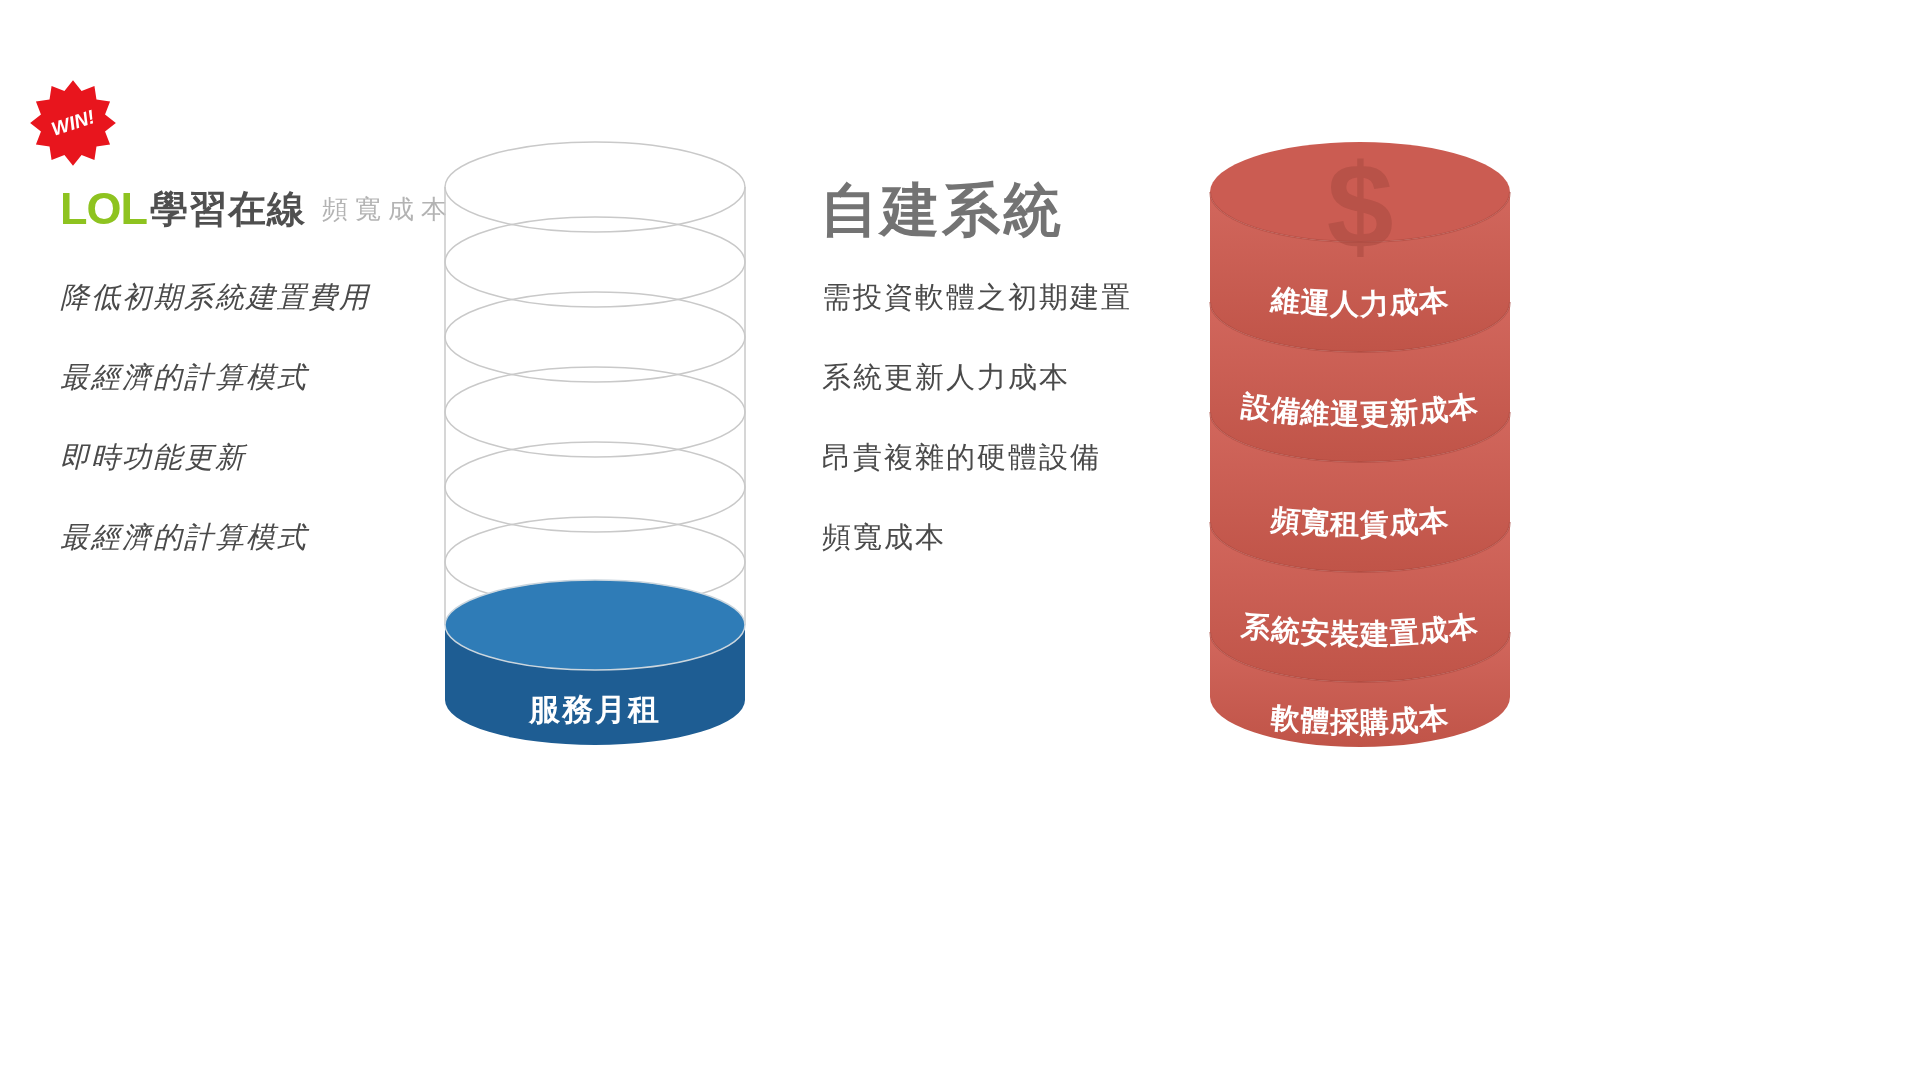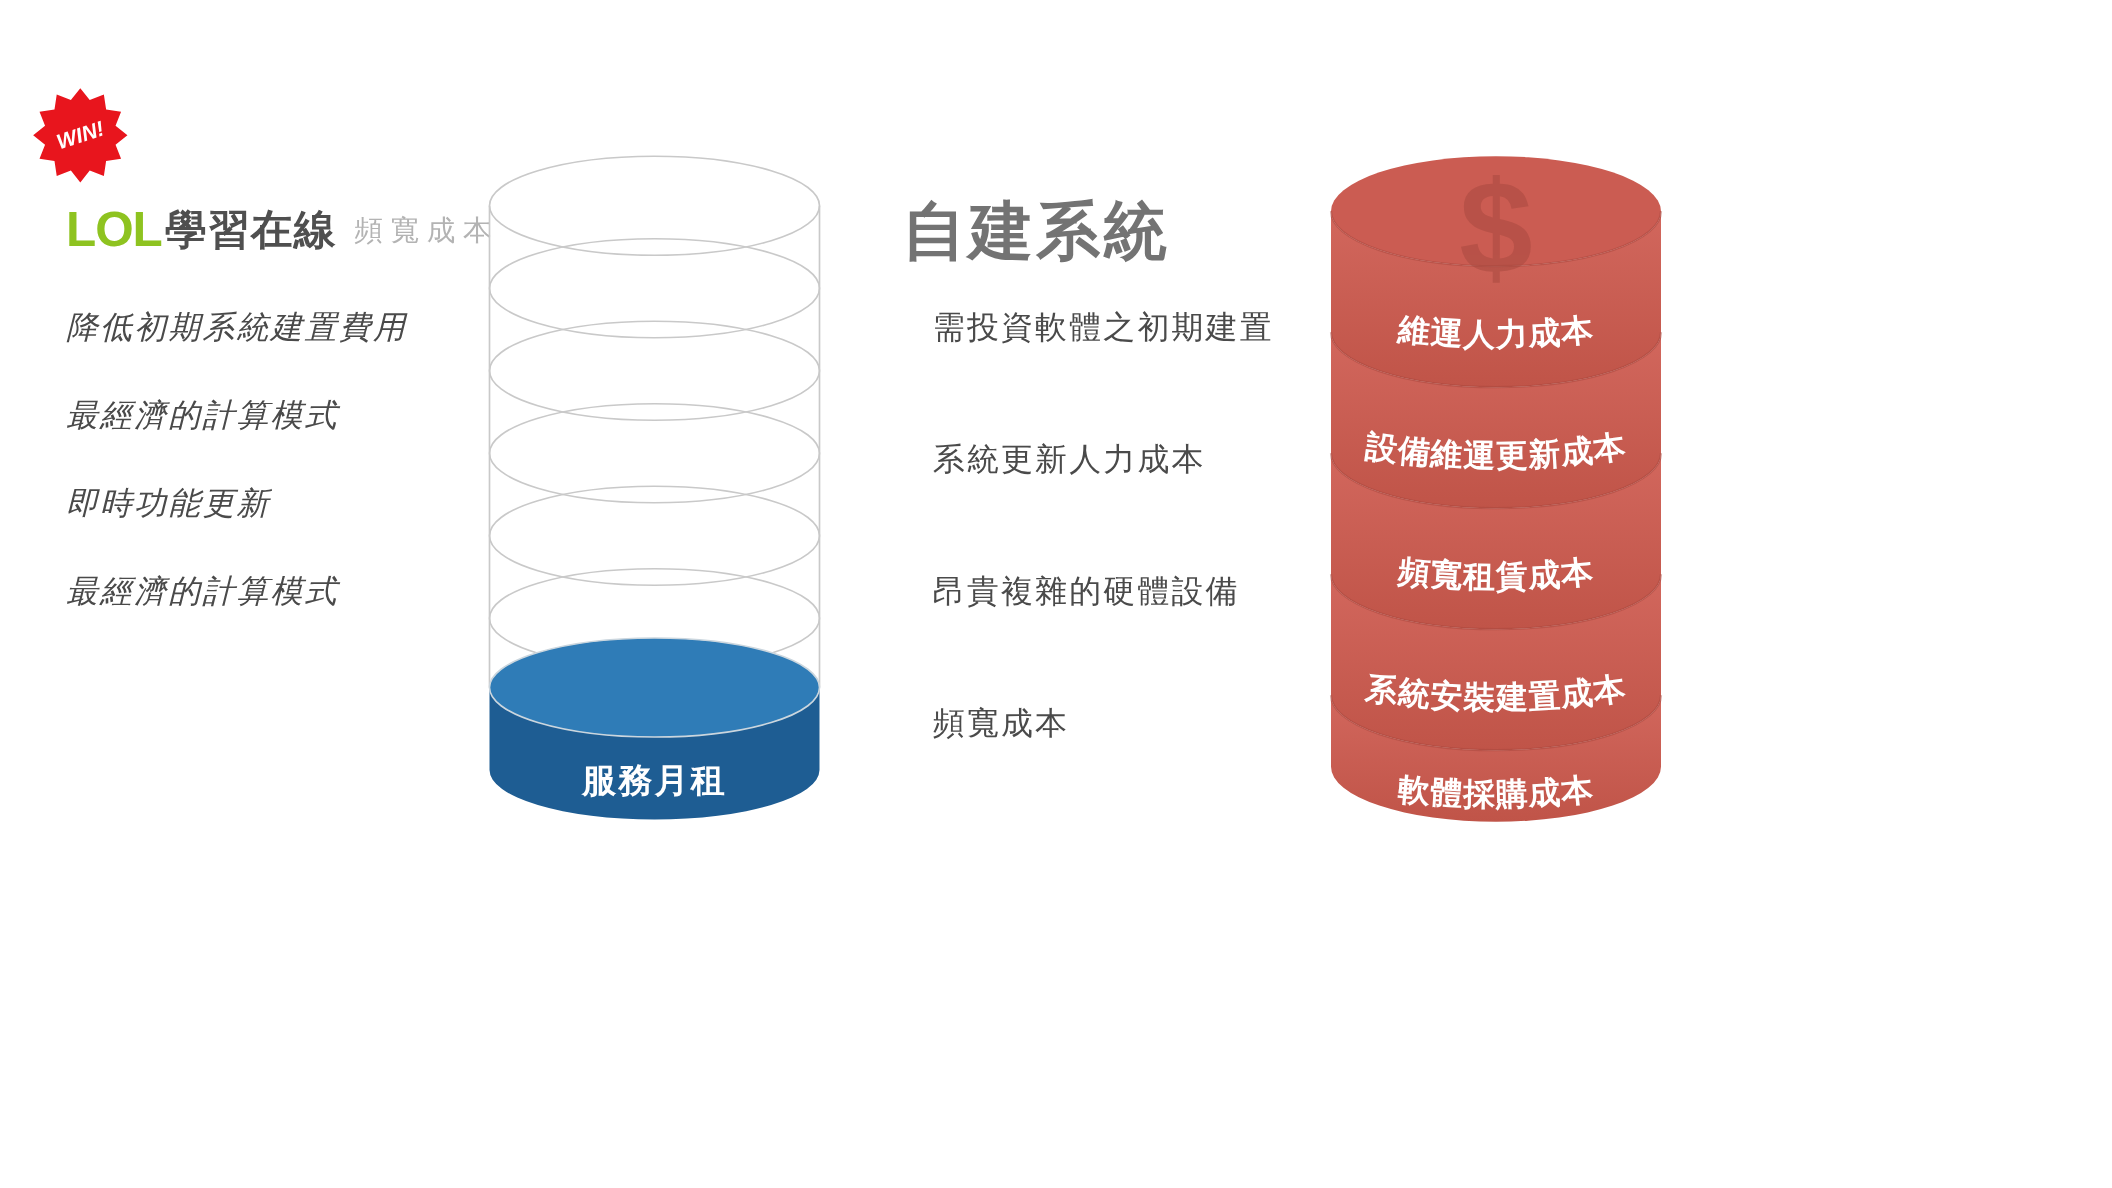--- a/index.html
+++ b/index.html
@@ -17,21 +17,21 @@
     font-size:18px;font-weight:bold;font-style:italic;fill:#ffffff;
   }
   
   .brand{position:absolute;left:60px;top:183px;display:flex;align-items:center;white-space:nowrap;}
   .logo-green{font-size:45px;font-weight:bold;color:#8ec320;letter-spacing:-1px;}
   .logo-dark{font-size:38px;font-weight:bold;color:#4f4f4f;margin-left:3px;letter-spacing:1px;}
   .logo-sub{font-size:26px;color:#b3b3b3;margin-left:16px;letter-spacing:7px;}
   
   .item-list{position:absolute;display:flex;flex-direction:column;}
   .list-left{left:60px;top:258px;font-style:italic;}
-  .list-right{left:848px;top:258px;gap:40px;}
+  .list-right{left:822px;top:258px;}
   .list-item{
     height:80px;display:flex;align-items:center;
     font-size:29px;color:#4a4a4a;letter-spacing:2px;white-space:nowrap;
   }
   
   .right-title{
     position:absolute;left:820px;top:172px;
     font-size:58px;font-weight:bold;color:#737373;letter-spacing:3px;white-space:nowrap;
   }
   

